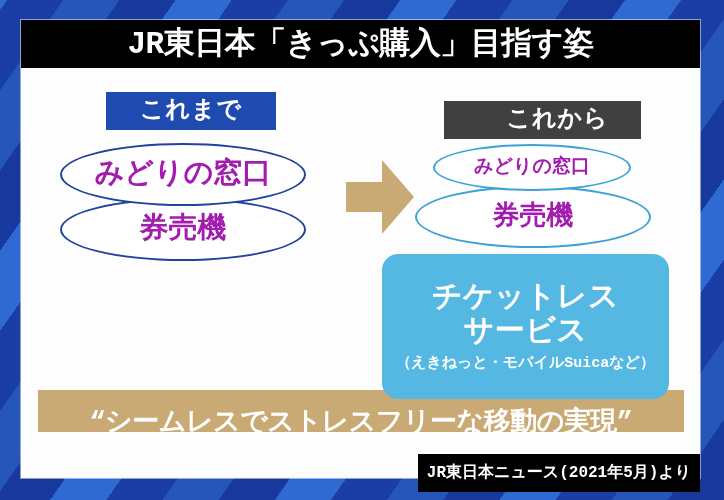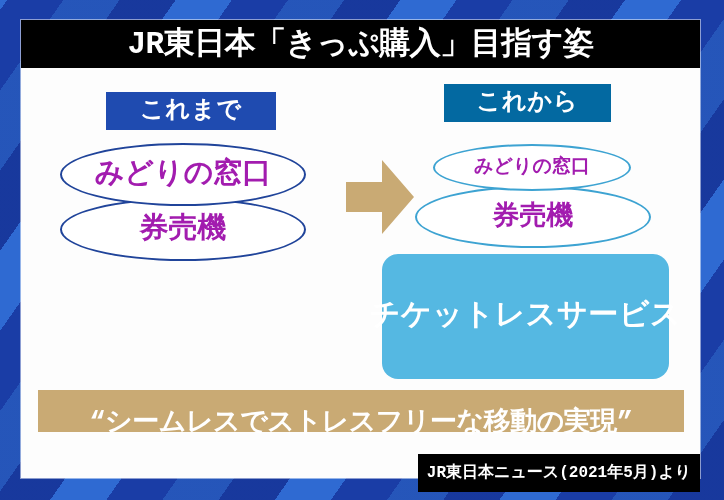--- a/index.html
+++ b/index.html
@@ -92,24 +92,25 @@
   }
   #chip-before {
     left: 85px;
     top: 72px;
     width: 170px;
     height: 38px;
     background: #1f4bb0;
   }
   #chip-after {
     left: 423px;
-    top: 64px;
+    top: 81px;
     width: 167px;
     height: 38px;
-    background: #0369a1;
+    background: #404040;
+    padding-left: 30px;
   }
 
   
   .ellipse {
     position: absolute;
     border-radius: 50%;
     background: #ffffff;
     display: flex;
     align-items: center;
     justify-content: center;
@@ -171,25 +172,25 @@
     height: 78px;
     z-index: 4;
   }
 
   
   #ticketless-box {
     position: absolute;
     left: 361px;
     top: 234px;
     width: 287px;
-    height: 125px;
+    height: 145px;
     background: #55b8e2;
     border-radius: 16px;
     display: flex;
-    flex-direction: row;
+    flex-direction: column;
     align-items: center;
     justify-content: center;
     z-index: 1;
   }
   #ticketless-line1, #ticketless-line2 {
     color: #ffffff;
     font-size: 30px;
     font-weight: bold;
     line-height: 1.12;
     letter-spacing: 0.5px;
@@ -280,20 +281,21 @@
       <span>みどりの窓口</span>
     </div>
 
     <div id="ellipse-after-kenbaiki" class="ellipse">
       <span>券売機</span>
     </div>
 
     <div id="ticketless-box">
       <div id="ticketless-line1">チケットレス</div>
       <div id="ticketless-line2">サービス</div>
+      <div id="ticketless-note">（えきねっと・モバイルSuicaなど）</div>
     </div>
 
     <div id="slogan-banner">
       <div id="slogan-text">“シームレスでストレスフリーな移動の実現”</div>
     </div>
 
     <div id="source-bar">
       <div id="source-text">JR東日本ニュース(2021年5月)より</div>
     </div>
 

